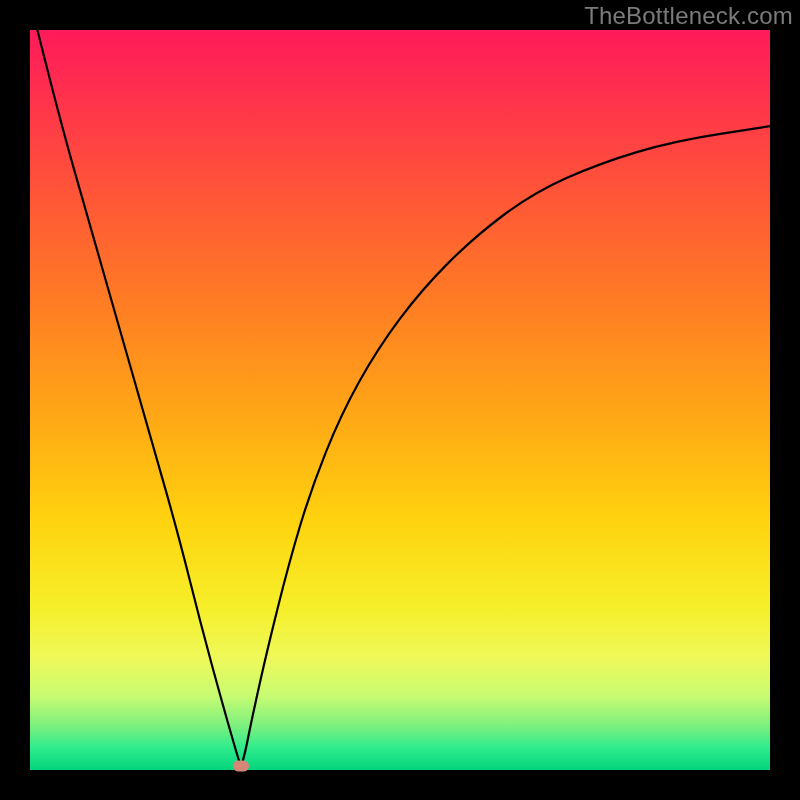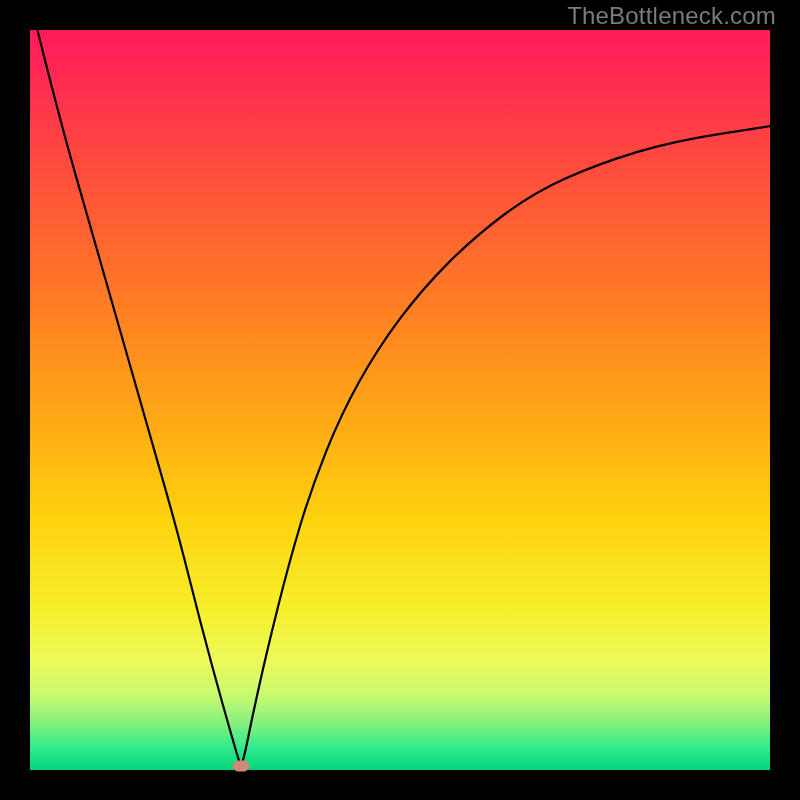--- a/index.html
+++ b/index.html
@@ -2,21 +2,21 @@
 <html><head>
 <meta charset="utf-8">
 <style>
   * { margin: 0; padding: 0; box-sizing: border-box; }
   html, body { width: 800px; height: 800px; overflow: hidden; }
   body { background: #000; font-family: Arial, Helvetica, sans-serif; }
 
   .watermark {
     position: absolute;
     top: 2px;
-    right: 24px;
+    right: 7px;
     font-size: 24px;
     color: #7b7b7b;
     letter-spacing: 0.2px;
     z-index: 10;
   }
 
   .frame {
     position: absolute;
     left: 30px;
     top: 30px;

